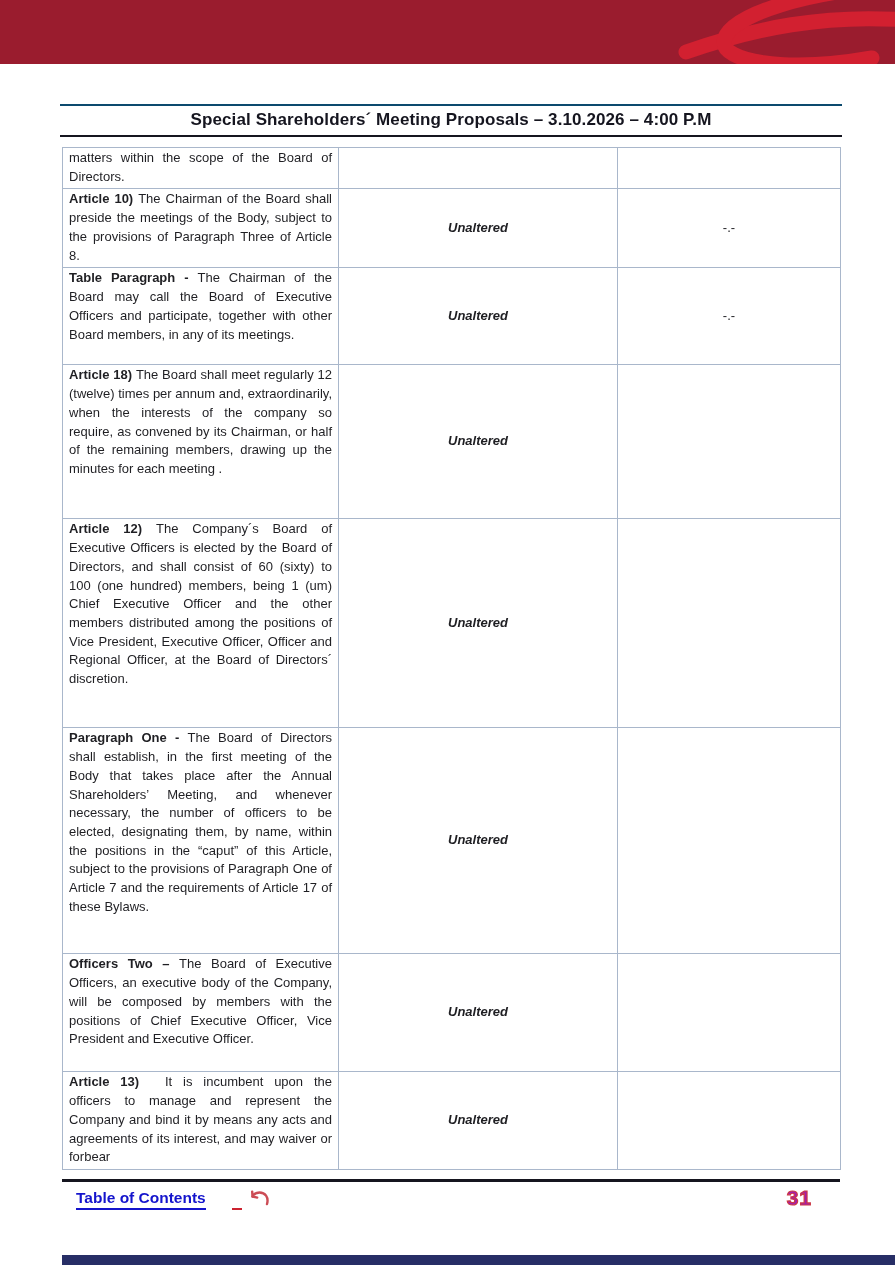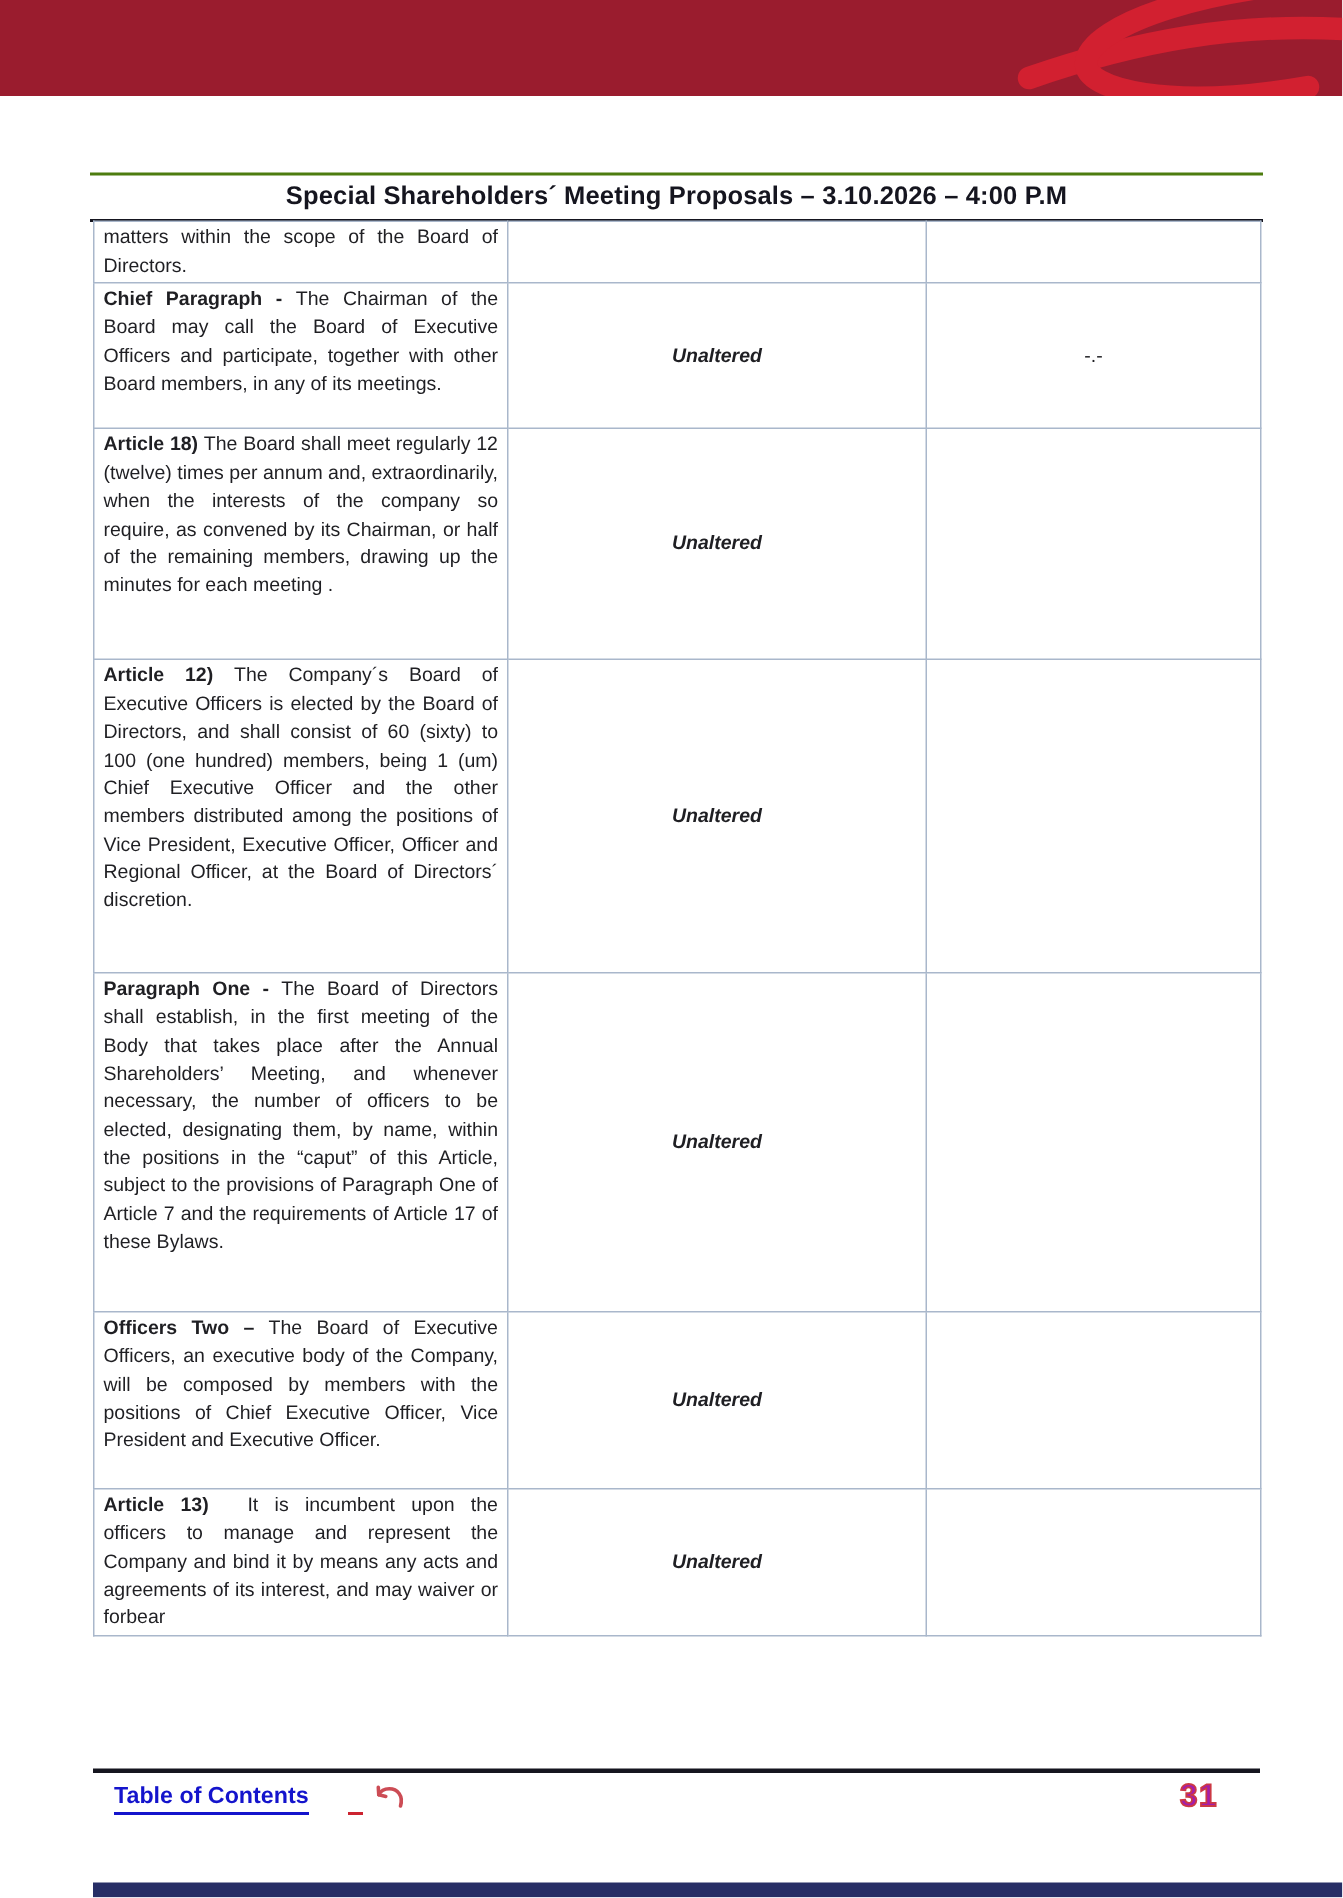--- a/index.html
+++ b/index.html
@@ -4,22 +4,22 @@
 <style>
   html,body{margin:0;padding:0;background:#ffffff;}
   .page{position:relative;width:895px;height:1265px;background:#ffffff;overflow:hidden;
         font-family:"Liberation Sans","DejaVu Sans",sans-serif;color:#1f1f23;}
 
   
   .topbar{position:absolute;top:0;left:0;width:895px;height:64px;background:#9a1c2e;overflow:hidden;}
   .topbar svg{position:absolute;top:0;left:0;}
 
   
-  .title-block{position:absolute;top:115px;left:60px;width:782px;
-               border-top:2px solid #4d7c0f;border-bottom:2px solid #15151f;}
+  .title-block{position:absolute;top:104px;left:60px;width:782px;
+               border-top:2px solid #0c4a6e;border-bottom:2px solid #15151f;}
   .title-block h1{margin:0;padding:4px 0 5px 0;text-align:center;font-size:17px;
                   font-weight:bold;color:#15151f;letter-spacing:0.1px;}
 
   
   .doc-table{position:absolute;top:147px;left:62px;border-collapse:collapse;table-layout:fixed;}
   .doc-table td{border:1px solid #a9b7cb;padding:1px 6px 2px 6px;font-size:13px;
                 line-height:18.7px;vertical-align:top;overflow:hidden;}
   .doc-table td.cell-status,.doc-table td.cell-vote{vertical-align:middle;text-align:center;}
   .cell-status span{font-weight:bold;font-style:italic;color:#1f1f23;}
   .cell-text{text-align:justify;}
@@ -66,22 +66,27 @@
         <col style="width:276px">
         <col style="width:279px">
         <col style="width:223px">
       </colgroup>
     <tbody>
       <tr class="r1">
         <td class="cell-text"><b class="lead"></b><span>matters within the scope of the Board of Directors.</span></td>
         <td class="cell-status"><span></span></td>
         <td class="cell-vote"><span></span></td>
       </tr>
+      <tr class="r2">
+        <td class="cell-text"><b class="lead">Article 10)</b><span>The Chairman of the Board shall preside the meetings of the Body, subject to the provisions of Paragraph Three of Article 8.</span></td>
+        <td class="cell-status"><span>Unaltered</span></td>
+        <td class="cell-vote"><span>-.-</span></td>
+      </tr>
       <tr class="r3">
-        <td class="cell-text"><b class="lead">Chief Paragraph -</b><span>The Chairman of the Board may call the Board of Executive Officers and participate, together with other Board members, in any of its meetings.</span></td>
+        <td class="cell-text"><b class="lead">Table Paragraph -</b><span>The Chairman of the Board may call the Board of Executive Officers and participate, together with other Board members, in any of its meetings.</span></td>
         <td class="cell-status"><span>Unaltered</span></td>
         <td class="cell-vote"><span>-.-</span></td>
       </tr>
       <tr class="r4">
         <td class="cell-text"><b class="lead">Article 18)</b><span>The Board shall meet regularly 12 (twelve) times per annum and, extraordinarily, when the interests of the company so require, as convened by its Chairman, or half of the remaining members, drawing up the minutes for each meeting .</span></td>
         <td class="cell-status"><span>Unaltered</span></td>
         <td class="cell-vote"><span></span></td>
       </tr>
       <tr class="r6">
         <td class="cell-text"><b class="lead">Article 12)</b><span>The Company´s Board of Executive Officers is elected by the Board of Directors, and shall consist of 60 (sixty) to 100 (one hundred) members, being 1 (um) Chief Executive Officer and the other members distributed among the positions of Vice President, Executive Officer, Officer and Regional Officer, at the Board of Directors´ discretion.</span></td>

